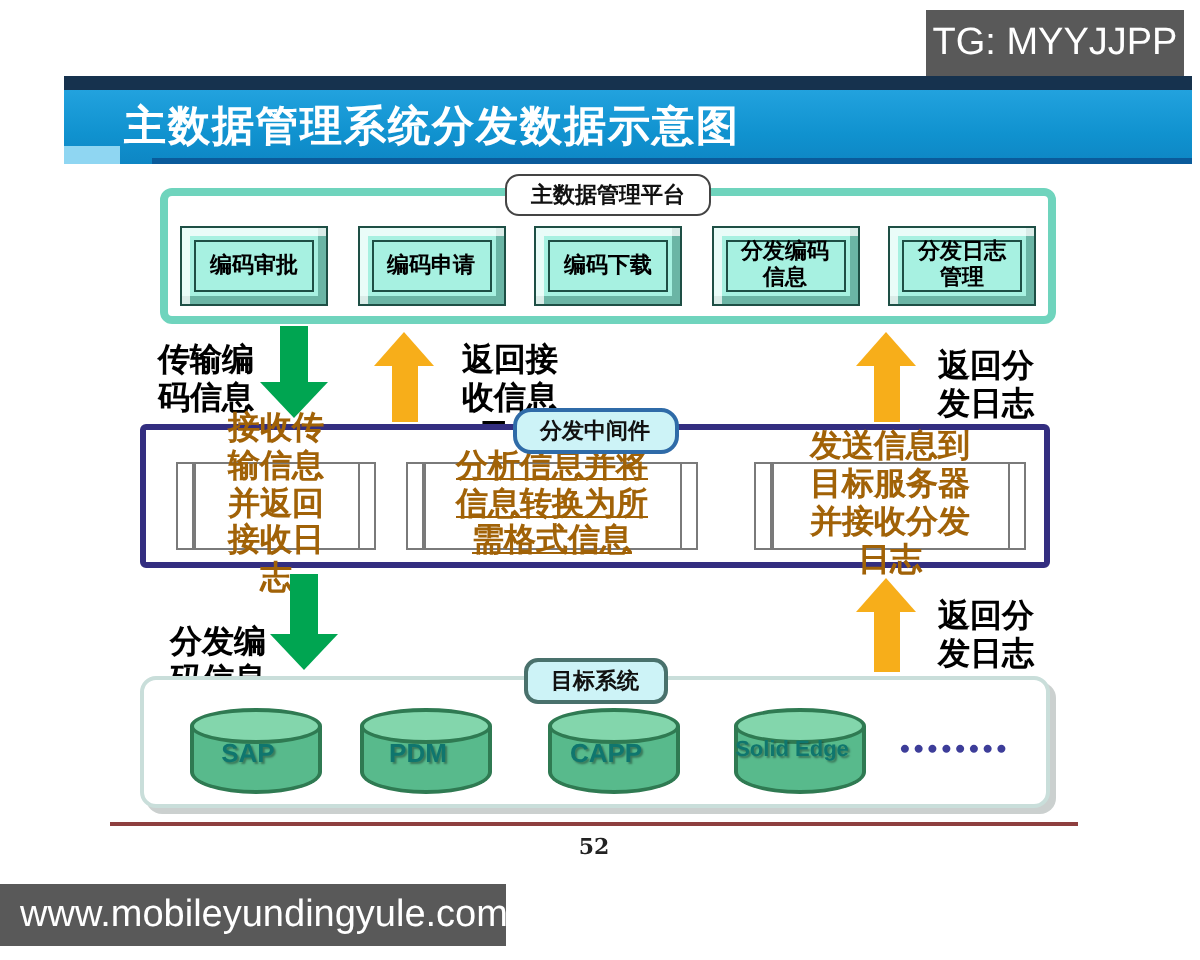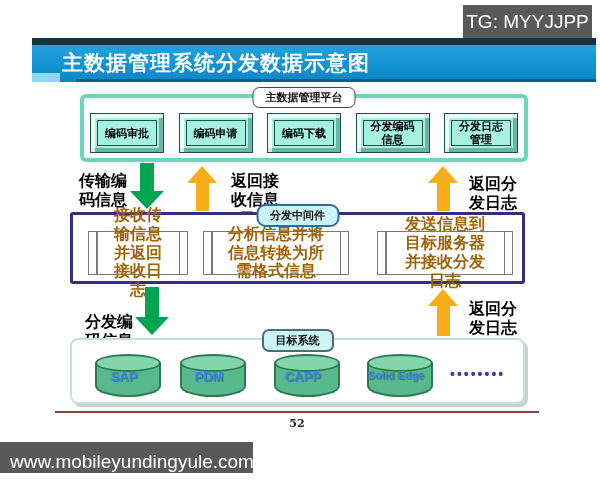--- a/index.html
+++ b/index.html
@@ -4,21 +4,21 @@
 <style>
   * { margin:0; padding:0; box-sizing:border-box; }
   html,body { background:#fff; }
   body { font-family:"Liberation Sans", sans-serif; }
   #stage { position:relative; width:600px; height:480px; background:#ffffff; overflow:hidden; }
 
   
   .wm-badge { position:absolute; background:var(--watermark-gray,#595959); color:#fff;
               display:flex; align-items:center; }
   #wm-top   { left:463px; top:5px;  width:129px; height:33px; font-size:19px; justify-content:center; }
-  #wm-bottom{ left:0px; top:442px; width:253px; height:31px; font-size:19px; padding-left:10px;align-items:flex-end; }
+  #wm-bottom{ left:0px; top:442px; width:253px; height:31px; font-size:19px; padding-left:10px; }
 
   
   #title-bar { position:absolute; left:32px; top:38px; width:564px; height:44px;
                background:linear-gradient(180deg,#22A2DE 0%, #1092CF 60%, #0E86C4 100%);
                border-top:7px solid #16324E; }
   #title-bar .underline { position:absolute; left:44px; right:0; bottom:0; height:3px; background:#0A5B9B; }
   #title-bar .corner    { position:absolute; left:0; bottom:0; width:28px; height:9px; background:#8FD6F2; }
   #title-text { position:absolute; left:30px; top:4px; color:#fff; font-weight:bold; font-size:21px;
                 letter-spacing:1px; white-space:nowrap; }
 
@@ -54,35 +54,35 @@
   
   #middleware { position:absolute; left:70px; top:212px; width:455px; height:72px;
                 background:#fff; border:3px solid var(--middleware-border,#332E80); border-radius:3px; }
   #middleware .pill.cyan { border:2px solid #2F6BA8; border-radius:9px; }
   .process { position:absolute; top:16px; height:44px; background:#fff; border:1.5px solid #7a7a7a;
              display:flex; align-items:center; justify-content:center; }
   .process::before, .process::after { content:''; position:absolute; top:0; bottom:0; width:1.5px; background:#7a7a7a; }
   .process::before { left:7px; } .process::after { right:7px; }
   .process span { display:inline-block; text-align:center; font-size:16px; font-weight:bold; line-height:1.18; color:#a16207; }
   #process-0 { left:15px;  width:100px; } #process-0 span { width:62px; }
-  #process-1 { left:130px; width:146px; } #process-1 span { width:98px; }
+  #process-1 { left:130px; width:146px; } #process-1 span { width:98px;text-decoration:underline; }
   #process-2 { left:304px; width:136px; } #process-2 span { width:86px; }
 
   
   #target { position:absolute; left:70px; top:338px; width:455px; height:66px; background:#fff;
             border:2px solid #C9DEDA; border-radius:8px; box-shadow:3px 3px 0 rgba(140,150,148,0.45); }
   #target .pill.cyan { border:2px solid #49716C; }
   .cylinder { position:absolute; top:14px; width:66px; height:44px; }
   .cyl-body { position:absolute; left:0; top:9px; width:66px; height:34px;
               background:var(--cylinder-green,#58BA8C); border:2px solid #2F7A52; border-top:none;
               border-radius:0 0 50% 50% / 0 0 11px 11px; }
   .cyl-top  { position:absolute; left:0; top:0; width:66px; height:18px; background:#83D6AC;
               border:2px solid #2F7A52; border-radius:50%; }
   .cyl-label{ position:absolute; left:0; top:15px; width:58px; text-align:center; z-index:2;
-              color:#3b82f6; font-weight:bold; font-size:13px; text-shadow:1px 1px 1px rgba(0,0,0,0.35); }
+              color:#0f766e; font-weight:bold; font-size:13px; text-shadow:1px 1px 1px rgba(0,0,0,0.35); }
   .cyl-label.small { font-size:11px; }
   #cyl-0 { left:23px; } #cyl-1 { left:108px; } #cyl-2 { left:202px; } #cyl-3 { left:295px; }
   #dots { position:absolute; left:378px; top:26px; color:#3D3D99; font-size:14px; font-weight:bold;
           letter-spacing:2px; }
 
   
   #red-line { position:absolute; left:55px; top:411px; width:484px; height:2px; background:var(--red-line,#8E3F3F); }
   #page-num { position:absolute; left:267px; top:417px; width:60px; text-align:center;
               font-family:"DejaVu Serif", serif; font-size:11px; font-weight:bold; color:#222; }
 </style>

